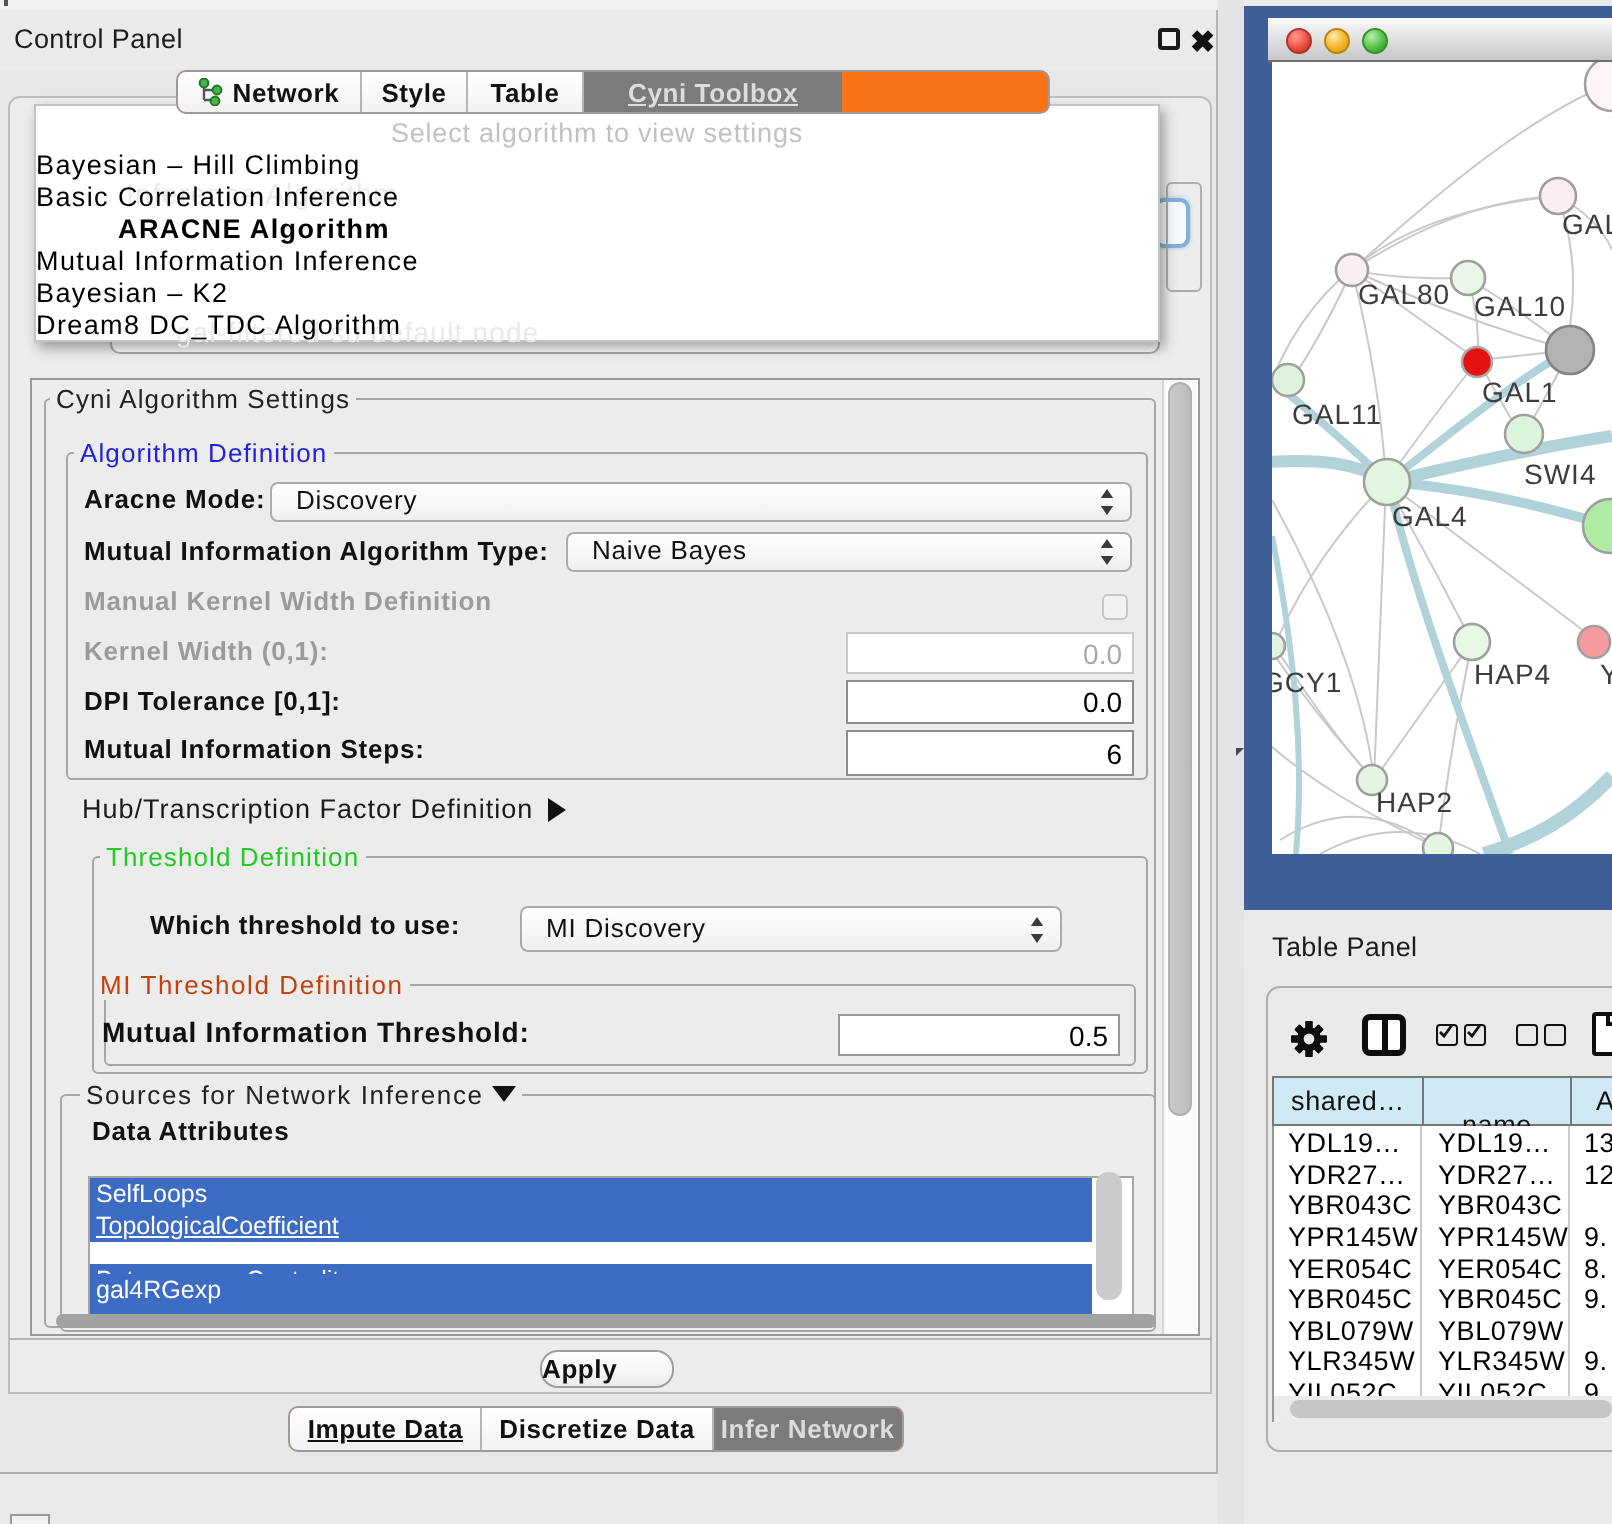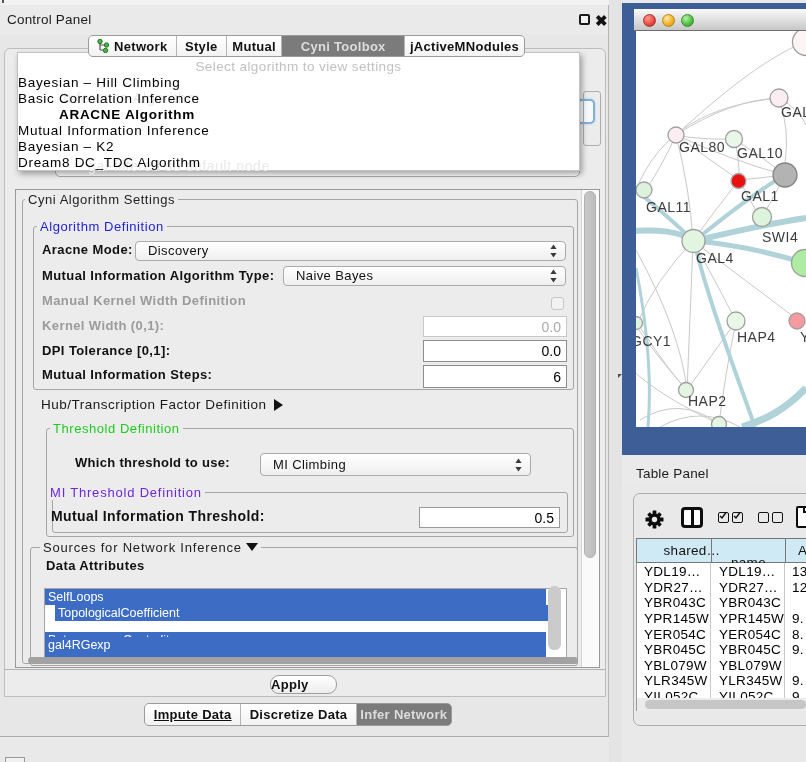--- a/index.html
+++ b/index.html
@@ -123,42 +123,42 @@
 <div class="tf" style="left:423px;top:365px;width:144px;height:23px;border:1px solid #8d8d8d;color:#000;line-height:22px;padding-right:5px;">6</div>
 
 <div class="lbl" style="left:41px;top:397px;font-weight:normal;font-size:13.5px;letter-spacing:0.5px;color:#1a1a1a;">Hub/Transcription Factor Definition</div>
 <div class="abs" style="left:274px;top:399px;width:0;height:0;border-left:9px solid #111;border-top:6px solid transparent;border-bottom:6px solid transparent;"></div>
 
 <div class="abs group" style="left:46px;top:428px;width:528px;height:109px;"></div>
 <div class="glabel" style="left:50px;top:421px;color:#1ecb1e;">Threshold Definition</div>
 
 <div class="lbl" style="left:75px;top:455px;letter-spacing:0.3px;">Which threshold to use:</div>
 <div class="combo" style="left:260px;top:453px;width:271px;height:23px;">
-    <span class="ct">MI Climbing</span>
+    <span class="ct">MI Discovery</span>
     <span class="arr">
       <svg width="7" height="14" viewBox="0 0 7 14">
         <path d="M3.5 0.5 L6.6 5 L0.4 5 Z" fill="#3a3a3a"></path>
         <path d="M3.5 13.5 L6.6 9 L0.4 9 Z" fill="#3a3a3a"></path>
       </svg>
     </span>
   </div>
 
 <div class="abs group" style="left:52px;top:492px;width:516px;height:41px;"></div>
-<div class="glabel" style="left:47px;top:485px;color:#6d28d9;letter-spacing:0.8px;">MI Threshold Definition</div>
+<div class="glabel" style="left:47px;top:485px;color:#c2410c;letter-spacing:0.8px;">MI Threshold Definition</div>
 
 <div class="lbl" style="left:51px;top:508px;letter-spacing:0.4px;font-size:14px;">Mutual Information Threshold:</div>
 <div class="tf" style="left:419px;top:507px;width:141px;height:21px;border:1px solid #999;color:#000;line-height:20px;padding-right:5px;">0.5</div>
 
 <div class="abs group" style="left:30px;top:547px;width:548px;height:119px;"></div>
 <div class="glabel" style="left:40px;top:540px;color:#222;letter-spacing:0.8px;">Sources for Network Inference <span style="display:inline-block;width:0;height:0;border-top:8px solid #111;border-left:6.5px solid transparent;border-right:6.5px solid transparent;vertical-align:1px;"></span></div>
 
 <div class="lbl" style="left:46px;top:558px;">Data Attributes</div>
 <div id="attrlist" class="abs"></div>
 <div class="bluerow" style="top:589px;left:45px;">SelfLoops</div>
-<div class="bluerow" style="top:605px;left:55px;">TopologicalCoefficient</div>
+<div class="bluerow" style="top:605px;left:45px;text-decoration:underline;">TopologicalCoefficient</div>
 <div class="bluerow" style="top:632px;left:45px;">BetweennessCentrality</div>
 <div class="bluerow" style="top:637px;left:45px;height:20px;">gal4RGexp</div>
 <div class="abs" style="left:548px;top:586px;width:13px;height:64px;background:#cbcbcb;border-radius:6px;"></div>
 <div class="abs" style="left:28px;top:657px;width:550px;height:7px;background:#a2a2a2;border-radius:4px;"></div>
 
 <div class="abs" style="left:5px;top:669px;width:601px;height:1px;background:#b3b3b3;"></div>
 <div id="applybtn" class="abs">Apply</div>
 
 <div id="popup" class="abs"></div>
 <div class="abs" style="left:63px;top:90px;font-size:14.5px;letter-spacing:0.6px;color:#eaeaea;">Inference Algorithm</div>
@@ -172,23 +172,22 @@
 <div class="pi" style="top:155px;">Dream8 DC_TDC Algorithm</div>
 
 <div id="toptabs" class="seg abs">
   <div class="s" style="width:92px;"><span style="display:inline-block;vertical-align:-2px;margin-right:4px;"><svg width="13" height="14" viewBox="0 0 13 14">
           <path d="M3 3 L3 11 M3 6 L9 6 M3 11 L8 11" stroke="#555" stroke-width="1.2" fill="none"></path>
           <circle cx="3" cy="2.5" r="2.2" fill="#4caf50" stroke="#1d7a22"></circle>
           <circle cx="9.5" cy="6" r="2.2" fill="#4caf50" stroke="#1d7a22"></circle>
           <circle cx="8.5" cy="11.5" r="2.2" fill="#4caf50" stroke="#1d7a22"></circle>
         </svg></span>Network</div>
   <div class="s" style="width:53px;">Style</div>
-  <div class="s" style="width:58px;">Mutual</div>
-  <div class="s sel" style="width:129px;">Cyni Toolbox</div>
-  <div class="s" style="width:125px;">jActiveMNodules</div>
+  <div class="s" style="width:58px;">Table</div>
+  <div class="s sel" style="width:129px;text-decoration:underline;">Cyni Toolbox</div>
 </div>
 
 <div id="bottabs" class="seg abs">
   <div class="s" style="width:97px;text-decoration:underline;">Impute Data</div>
   <div class="s" style="width:116px;">Discretize Data</div>
   <div class="s sel" style="width:95px;">Infer Network</div>
 </div>
 
 <div class="abs" style="left:5px;top:757px;width:20px;height:5px;background:#f0f0f0;border:1.5px solid #999;border-bottom:none;"></div>
 
@@ -307,21 +306,21 @@
     <svg width="10" height="10" viewBox="0 0 10 10" style="position:absolute;left:-1px;top:-2px;">
       <path d="M2 5 L4 7 L8 1.5" stroke="#111" stroke-width="1.4" fill="none"></path>
     </svg>
   </div>
 <div class="abs" style="left:758px;top:512px;width:11px;height:11px;border:1.5px solid #111;border-radius:2px;"></div>
 <div class="abs" style="left:772px;top:512px;width:11px;height:11px;border:1.5px solid #111;border-radius:2px;"></div>
 <div class="abs" style="left:796px;top:506px;width:14px;height:22px;border:2.5px solid #0d0d0d;border-radius:2px;background:#fff;"></div>
 <div class="abs" style="left:803px;top:508px;width:4px;height:5px;background:#fff;border-left:2px solid #0d0d0d;border-bottom:2px solid #0d0d0d;"></div>
 
 <div id="tblhead" class="abs">
-  <div class="th" style="left:18px;width:74px;">shared…</div>
+  <div class="th" style="left:0;width:74px;">shared…</div>
   <div class="th" style="left:75px;width:73px;margin-top:12px;">name</div>
   <div class="th" style="left:149px;width:60px;text-align:left;padding-left:12px;">A</div>
   <div style="position:absolute;left:74px;top:0;width:1px;height:24px;background:#777;"></div>
   <div style="position:absolute;left:148px;top:0;width:1px;height:24px;background:#777;"></div>
 </div>
 <div id="tblbody" class="abs"></div>
 <div class="colsep" style="left:710px;top:563px;height:135px;"></div>
 <div class="colsep" style="left:784px;top:563px;height:135px;"></div>
 <div class="td" style="left:644px;top:564px;">YDL19…</div>
 <div class="td" style="left:719px;top:564px;">YDL19…</div>

